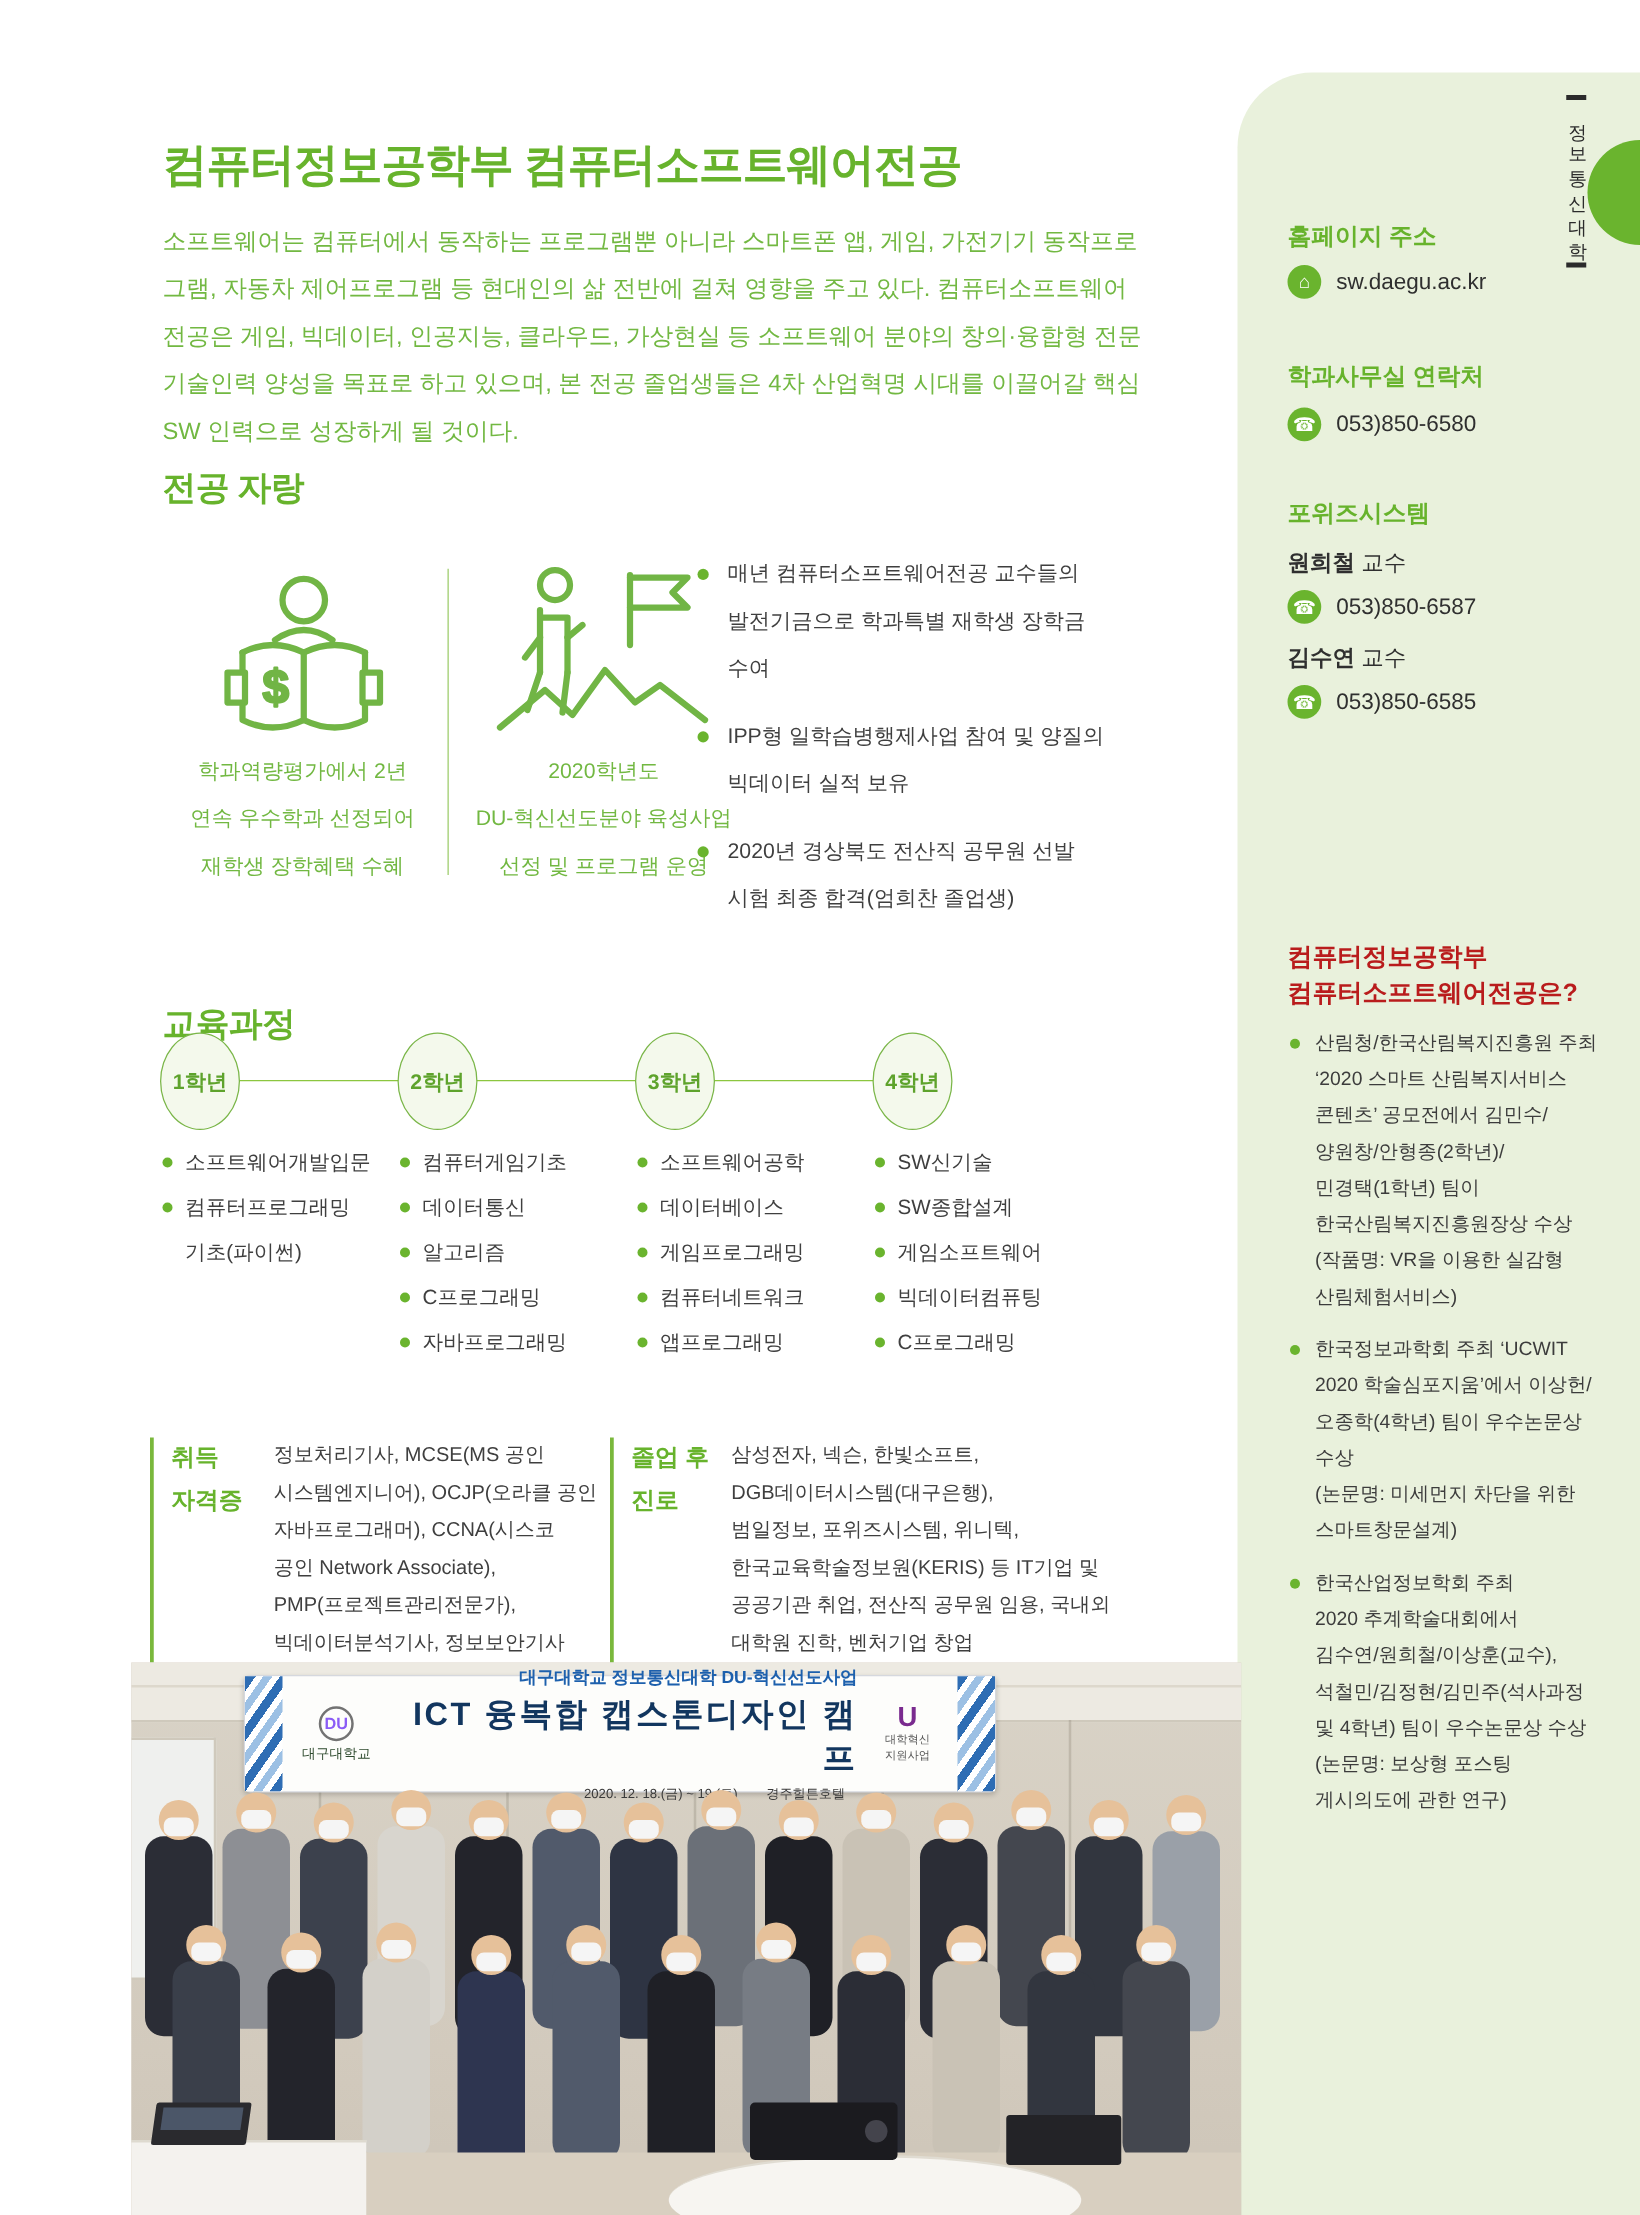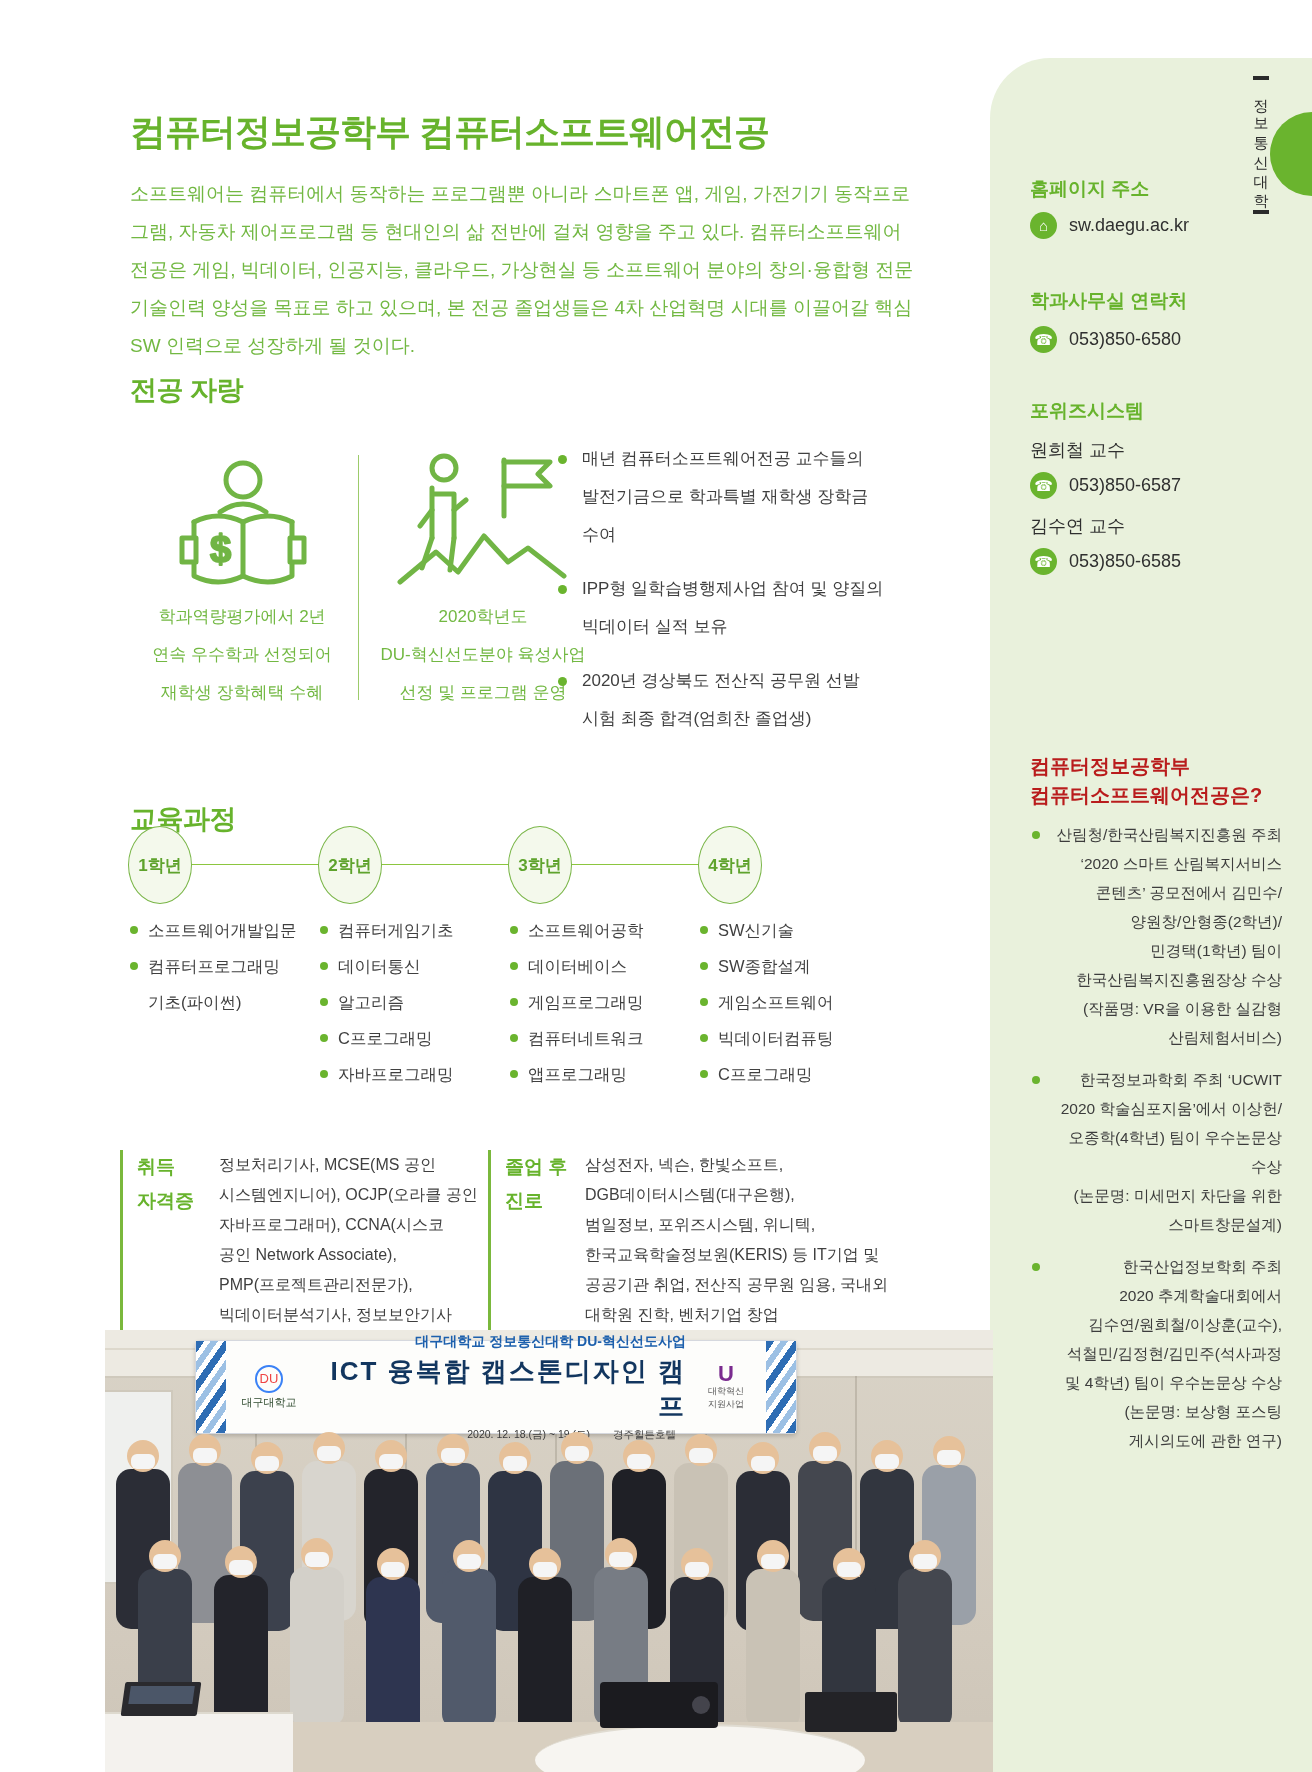--- a/index.html
+++ b/index.html
@@ -49,40 +49,40 @@
   .info-label{font-size:19px;font-weight:bold;color:#67b32c;line-height:34px;flex:0 0 auto;margin-right:16px;}
   .cert .info-label{width:66px;} .career .info-label{width:64px;}
   .info-text{font-size:16px;line-height:30px;color:#3f3f3f;}
 
   
   .sb-h{font-size:19px;font-weight:bold;color:#67b32c;}
   .sb-row{display:flex;align-items:center;gap:12px;font-size:18px;color:#2f2f2f;}
   .ic-circle{width:27px;height:27px;border-radius:50%;background:#6ab42e;color:#fff;display:flex;
              align-items:center;justify-content:center;font-size:15px;flex:0 0 auto;}
   .prof{font-size:18px;color:#2f2f2f;}
-  .prof b{font-weight:normal;}
+  .prof b{font-weight:bold;}
   .about-h{left:1030px;top:752px;font-size:20px;line-height:29px;font-weight:bold;color:#b91c1c;}
   .about-list{left:1030px;top:820px;width:252px;list-style:none;margin:0;padding:0;}
-  .about-list li{position:relative;padding-left:22px;font-size:15.5px;line-height:29px;margin-bottom:13px;color:#3c3c3c;text-align:right;}
+  .about-list li{position:relative;padding-left:22px;font-size:15.5px;line-height:29px;margin-bottom:13px;color:#3c3c3c;}
   .about-list li::before{content:"";position:absolute;left:2px;top:11px;width:8px;height:8px;border-radius:50%;background:#6ab42e;}
 
   
   .photo{left:105px;top:1330px;width:888px;height:442px;overflow:hidden;
          background:linear-gradient(#d9d3c7 0,#d2cabd 70%,#cdc5b8 100%);}
   .ceiling{left:0;top:0;width:888px;height:46px;background:#edeae2;border-bottom:2px solid #cfc9bc;}
   .ceiling::after{content:"";position:absolute;left:0;top:18px;width:888px;height:2px;background:#ddd8cc;}
   .trim{top:46px;width:2px;height:340px;background:rgba(120,110,95,0.25);}
   .screen{left:0;top:60px;width:66px;height:190px;background:#eff0ee;border:2px solid #cfc9bc;border-left:none;}
   .banner{left:90px;top:10px;width:600px;height:92px;background:#fdfdfb;border:1px solid #d5d8de;border-radius:5px;
           box-shadow:0 2px 4px rgba(0,0,0,0.18);display:flex;align-items:center;}
   .stripe{width:30px;height:100%;flex:0 0 auto;
           background:repeating-linear-gradient(125deg,#2e6db4 0 7px,#ffffff 7px 12px,#9cc0e4 12px 18px,#ffffff 18px 23px);}
   .banner-left-logo{flex:0 0 auto;width:86px;text-align:center;font-size:11px;color:#2e4a2e;}
-  .du-mark{width:24px;height:24px;border-radius:50%;border:2px solid #3b82f6;margin:0 auto 2px auto;color:#ef4444;
-           font-size:13px;line-height:24px;font-weight:normal;}
+  .du-mark{width:24px;height:24px;border-radius:50%;border:2px solid #737373;margin:0 auto 2px auto;color:#8b5cf6;
+           font-size:13px;line-height:24px;font-weight:bold;}
   .banner-center{flex:1 1 auto;text-align:right;}
   .banner-top-line{font-size:14px;font-weight:bold;color:#1d60ad;margin-bottom:3px;}
   .banner-title{font-size:26px;font-weight:bold;color:#12365f;letter-spacing:2px;}
   .banner-date{font-size:10.5px;color:#3a3a3a;margin-top:4px;}
   .banner-date span{margin:0 10px;}
   .banner-right-logo{flex:0 0 auto;width:80px;text-align:center;font-size:9px;color:#555;}
   .u-mark{font-size:22px;font-weight:bold;color:#7a2b8f;line-height:22px;}
   .floor{left:0;top:392px;width:888px;height:50px;background:#d8cfc0;}
   .table-left{left:-12px;top:382px;width:200px;height:60px;background:#f4f2ee;border-top:2px solid #dedacf;}
   .laptop{left:18px;top:352px;width:76px;height:34px;background:#2a2a2e;border-radius:2px;transform:skewX(-8deg);}

